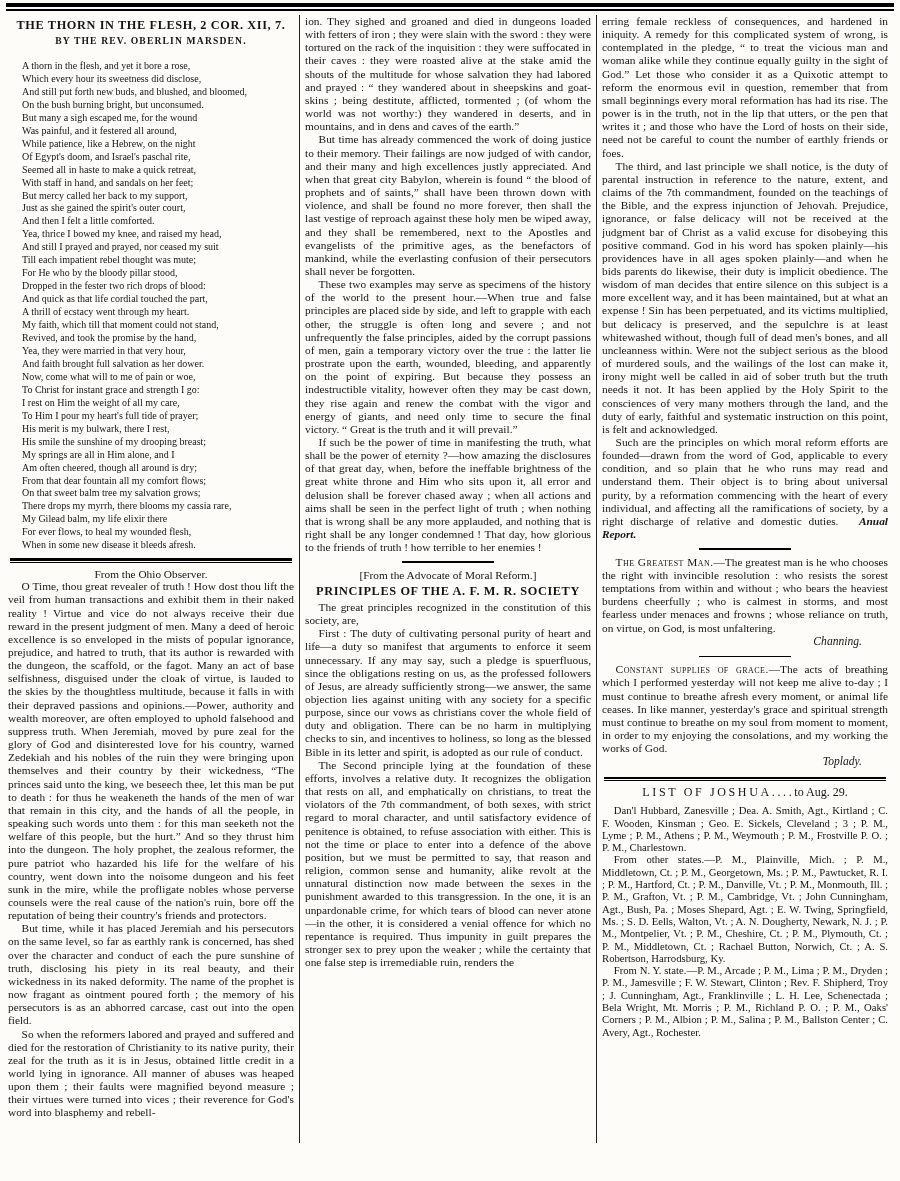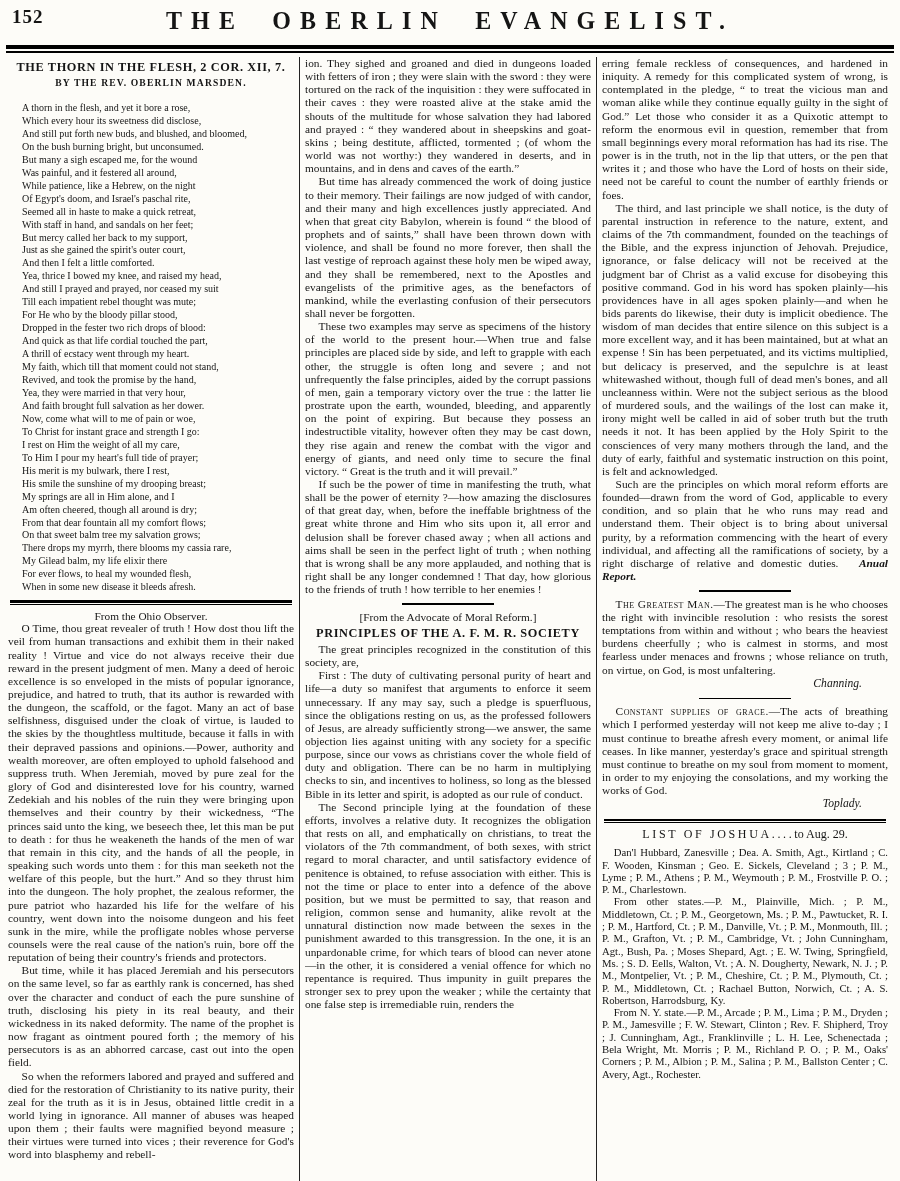--- a/index.html
+++ b/index.html
@@ -82,24 +82,20 @@
   .letters-text{
     font-size:10.7px;line-height:12.3px;
     text-align:justify;text-indent:1.1em;margin:0;
   }
 </style>
 </head>
 <body>
 
 <div class="page">
 
-  <div class="header">
-    <div class="page-number">152</div>
-    <h1 class="masthead">THE OBERLIN EVANGELIST.</h1>
-  </div>
   <div class="header-rule-thick"></div>
   <div class="header-rule-thin"></div>
 
   <div class="columns">
 
     <div class="col">
       <div class="sec-title">THE THORN IN THE FLESH, 2 COR. XII, 7.</div>
       <div class="sec-byline">BY THE REV. OBERLIN MARSDEN.</div>
       <div class="poem">A thorn in the flesh, and yet it bore a rose,
 Which every hour its sweetness did disclose,

